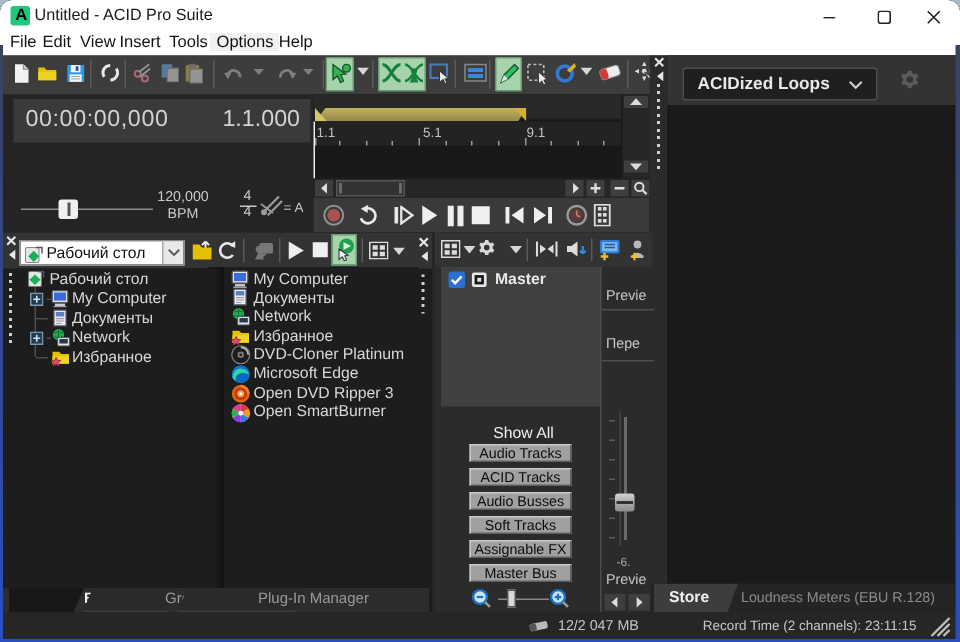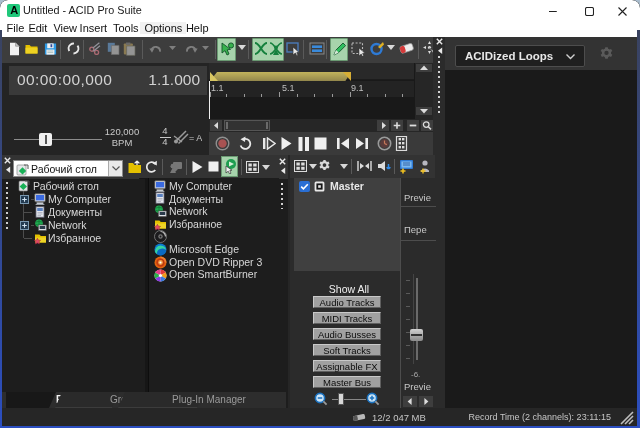--- a/index.html
+++ b/index.html
@@ -500,20 +500,21 @@
             <path d="M1 5.5 H12 V10.5 H1 Z" fill="#edd427"></path>
             <path d="M3.4 6.2 L4.4 8.2 L6.6 8.4 L5 9.8 L5.4 12 L3.4 10.9 L1.4 12 L1.9 9.8 L0.2 8.4 L2.4 8.2 Z" fill="#e04a66" stroke="#a02040" stroke-width="0.5"></path>
           </svg>
         <div class="trow" style="left:20px;top:39.8px;">Избранное</div>
         <svg class="abs" style="left:5px;top:52px;" width="13" height="13">
             <circle cx="6.5" cy="6.5" r="6" fill="#1c1c1e" stroke="#888" stroke-width="0.8"></circle>
             <path d="M6.5 1.5 A5 5 0 0 1 11.5 6.5" stroke="#bbb" stroke-width="1.2" fill="none"></path>
             <circle cx="6.5" cy="6.5" r="2.2" fill="#777"></circle>
             <circle cx="6.5" cy="6.5" r="0.9" fill="#1c1c1e"></circle>
           </svg>
+        <div class="trow" style="left:20px;top:52.4px;">DVD-Cloner Platinum</div>
         <svg class="abs" style="left:5px;top:65px;" width="13" height="13">
             <circle cx="6.5" cy="6.5" r="6" fill="#0b78d0"></circle>
             <path d="M1 8.5 Q1.5 3 6.5 2.6 Q11.5 3 12 7 Q9 4.6 5.5 6.2 Q2.5 7.6 3.2 11 Q1.4 10 1 8.5 Z" fill="#35d4a0"></path>
             <path d="M3.2 11 Q2.8 7.4 6 6.2 Q9.5 5 12 7 Q11.8 9.6 9.5 11.4 Q7.5 12.8 5.2 12.2 Q3.6 11.8 3.2 11 Z" fill="#0b5fb8" opacity="0.55"></path>
           </svg>
         <div class="trow" style="left:20px;top:65px;">Microsoft Edge</div>
         <svg class="abs" style="left:5px;top:78px;" width="13" height="13">
             <circle cx="6.5" cy="6.5" r="6" fill="#e2640f"></circle>
             <circle cx="6.5" cy="6.5" r="4.2" fill="#c03a10"></circle>
             <circle cx="6.5" cy="6.5" r="2.4" fill="#f0a04a"></circle>
@@ -587,21 +588,21 @@
             <svg width="11" height="11">
               <rect x="0.6" y="0.6" width="9.8" height="9.8" rx="1.5" fill="#e8e8e8"></rect>
               <rect x="2.4" y="2.4" width="6.2" height="6.2" fill="#181818"></rect>
               <rect x="4.2" y="4.2" width="2.6" height="2.6" fill="#e8e8e8"></rect>
             </svg>
           </div>
         <div class="abs" style="left:36px;top:2px;font-size:10.5px;color:#e8e8e8;">Master</div>
       </div>
       <div id="showall" style="position:absolute;left:6px;top:128px;width:106px;text-align:center;color:#f0f0f0;font-size:10.5px;">Show All</div>
       <div class="gbtn" style="top:141px;">Audio Tracks</div>
-      <div class="gbtn" style="top:157px;">MIDI Tracks</div>
+      <div class="gbtn" style="top:157px;">ACID Tracks</div>
       <div class="gbtn" style="top:173px;">Audio Busses</div>
       <div class="gbtn" style="top:189px;">Soft Tracks</div>
       <div class="gbtn" style="top:205px;">Assignable FX</div>
       <div class="gbtn" style="top:221px;">Master Bus</div>
       <svg class="abs" style="left:24px;top:237px;" width="14" height="14">
           <circle cx="6" cy="6" r="4.6" fill="#cde4f5" stroke="#1a72c0" stroke-width="1.6"></circle>
           <path d="M3.8 6 H8.2" stroke="#1a72c0" stroke-width="1.5"></path>
           <path d="M9.4 9.4 L12.6 12.6" stroke="#9a9a9a" stroke-width="1.8"></path>
         </svg>
       <div class="abs" style="left:42px;top:243.5px;width:34px;height:1.5px;background:#888;"></div>
@@ -642,20 +643,25 @@
       <div id="rpcombo">
           <span style="position:absolute;left:9px;top:4px;">ACIDized Loops</span>
         <svg style="position:absolute;left:110px;top:8px;" width="9" height="6">
             <path d="M0.5 0.5 L4.5 4.5 L8.5 0.5" fill="none" stroke="#d0d0d0" stroke-width="1.4"></path>
           </svg>
       </div>
       <svg style="position:absolute;left:154px;top:9px;" width="15" height="15" viewBox="0 0 16 16">
           <path fill="#5a5a5a" fill-rule="evenodd" d="M6.7 1.2 H9.3 L9.7 2.9 A5.3 5.3 0 0 1 11.2 3.8 L12.9 3.2 L14.2 5.4 L12.8 6.5 A5.3 5.3 0 0 1 12.8 8.3 L14.2 9.4 L12.9 11.6 L11.2 11 A5.3 5.3 0 0 1 9.7 11.9 L9.3 13.6 H6.7 L6.3 11.9 A5.3 5.3 0 0 1 4.8 11 L3.1 11.6 L1.8 9.4 L3.2 8.3 A5.3 5.3 0 0 1 3.2 6.5 L1.8 5.4 L3.1 3.2 L4.8 3.8 A5.3 5.3 0 0 1 6.3 2.9 Z M8 5.1 A2.3 2.3 0 1 0 8 9.7 A2.3 2.3 0 1 0 8 5.1 Z"></path>
         </svg>
     </div>
+    <div id="rptabs">
+      <div class="abs" style="left:2px;top:0px;width:56px;height:19px;background:#3d3d3d;clip-path:polygon(0 0,100% 0,calc(100% - 7px) 100%,0 100%);"></div>
+      <div class="abs" style="left:12px;top:3px;font-size:10.5px;font-weight:bold;color:#f2f2f2;">Store</div>
+      <div class="abs" style="left:60px;top:3.5px;font-size:9.5px;color:#8c8c8c;white-space:nowrap;">Loudness Meters (EBU R.128)</div>
+    </div>
   </div>
   <div id="tabsrow">
     <div class="abs" style="left:4px;top:0px;width:50px;height:16px;background:#181818;clip-path:polygon(0 0,100% 0,calc(100% - 7px) 100%,0 100%);"></div>
     <div class="tab" style="left:10px;top:1.5px;color:#f2f2f2;font-weight:bold;">Explorer</div>
     <div class="abs" style="left:53px;top:0px;width:64px;height:16px;background:#2a2a2a;clip-path:polygon(7px 0,100% 0,calc(100% - 7px) 100%,0 100%);border-bottom:1px solid #3c3c3c;"></div>
     <div class="tab" style="left:64px;top:1.5px;">Groove Pool</div>
     <div class="abs" style="left:116px;top:0px;width:86px;height:16px;background:#2a2a2a;clip-path:polygon(7px 0,100% 0,calc(100% - 7px) 100%,0 100%);border-bottom:1px solid #3c3c3c;"></div>
     <div class="tab" style="left:126px;top:1.5px;">Plug-In Manager</div>
   </div>
   <div id="status">

